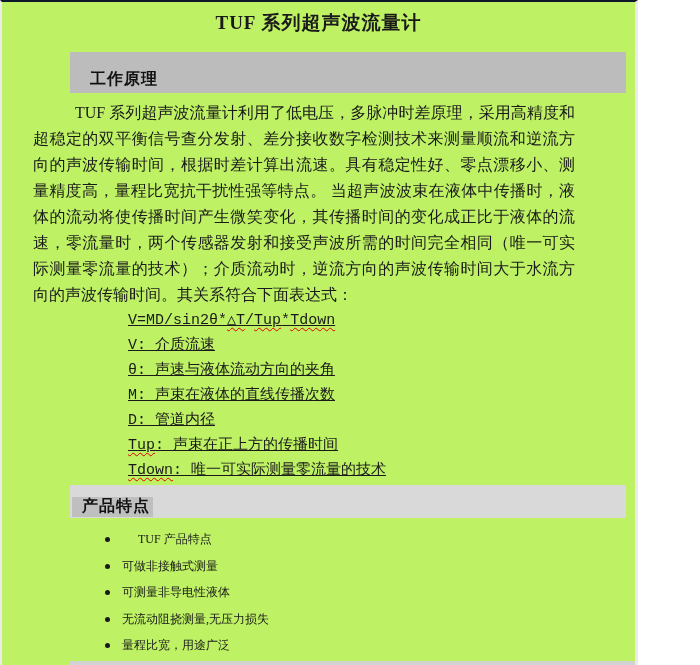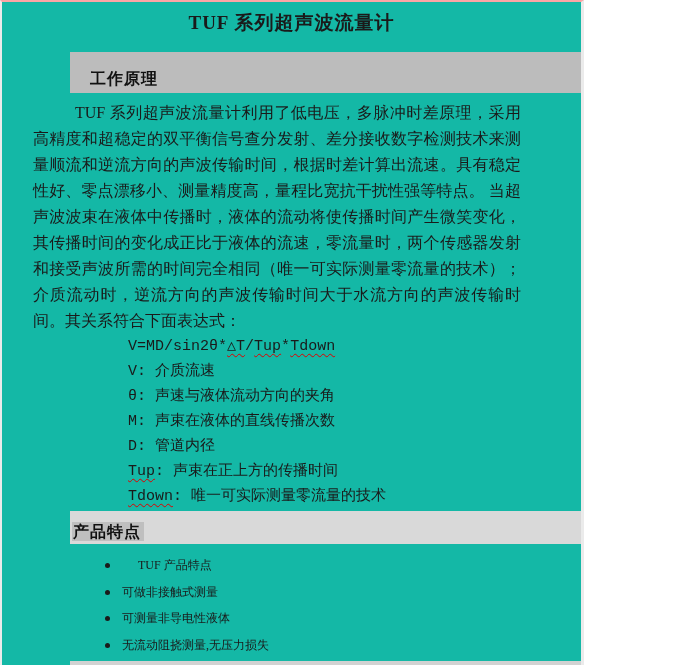--- a/index.html
+++ b/index.html
@@ -1,22 +1,22 @@
 <!DOCTYPE html>
 <html><head>
 <meta charset="utf-8">
 <style>
   html, body { margin: 0; padding: 0; background: #ffffff; }
   .page {
     position: relative;
-    width: 584px;
+    width: 638px;
     height: 665px;
     box-sizing: border-box;
-    background: #14b8a6;
-    border-top: 2px solid #fca5a5;
+    background: #bef264;
+    border-top: 2px solid #0f172a;
     border-left: 2px solid #ebebeb;
     border-right: 3px solid #ebebeb;
     overflow: hidden;
     font-family: "Liberation Serif", "DejaVu Serif", serif;
     color: #1a1a1a;
   }
   .title {
     margin: 8px 0 0 0;
     height: 26px;
     font-size: 19px;
@@ -40,29 +40,29 @@
     height: 33px;
     background: #d9d9d9;
     padding: 11px 0 0 2px;
   }
   .section-heading {
     font-size: 16px;
     font-weight: bold;
     color: #111111;
     letter-spacing: 1px;
   }
-  .heading-highlight { background: #bfbfbf; padding: 1px 3px 1px 1px; }
+  .heading-highlight { background: #bfbfbf; padding: 1px 3px 1px 10px; font-family: Liberation Mono, monospace; }
   .body-para {
     margin: 7px 60px 0 31px;
     font-size: 16px;
     line-height: 26px;
     text-align: justify;
     text-indent: 42px;
   }
-  .formula-block { margin: 0 12px 0 126px; }
+  .formula-block { margin: 0 12px 0 126px; text-decoration: underline; }
   .formula-line {
     font-size: 15px;
     line-height: 25px;
     white-space: pre;
     font-family: "Liberation Mono", "DejaVu Sans Mono", monospace;
   }
   .wavy {
     text-decoration: underline;
     text-decoration-style: wavy;
     text-decoration-color: #e00000;

